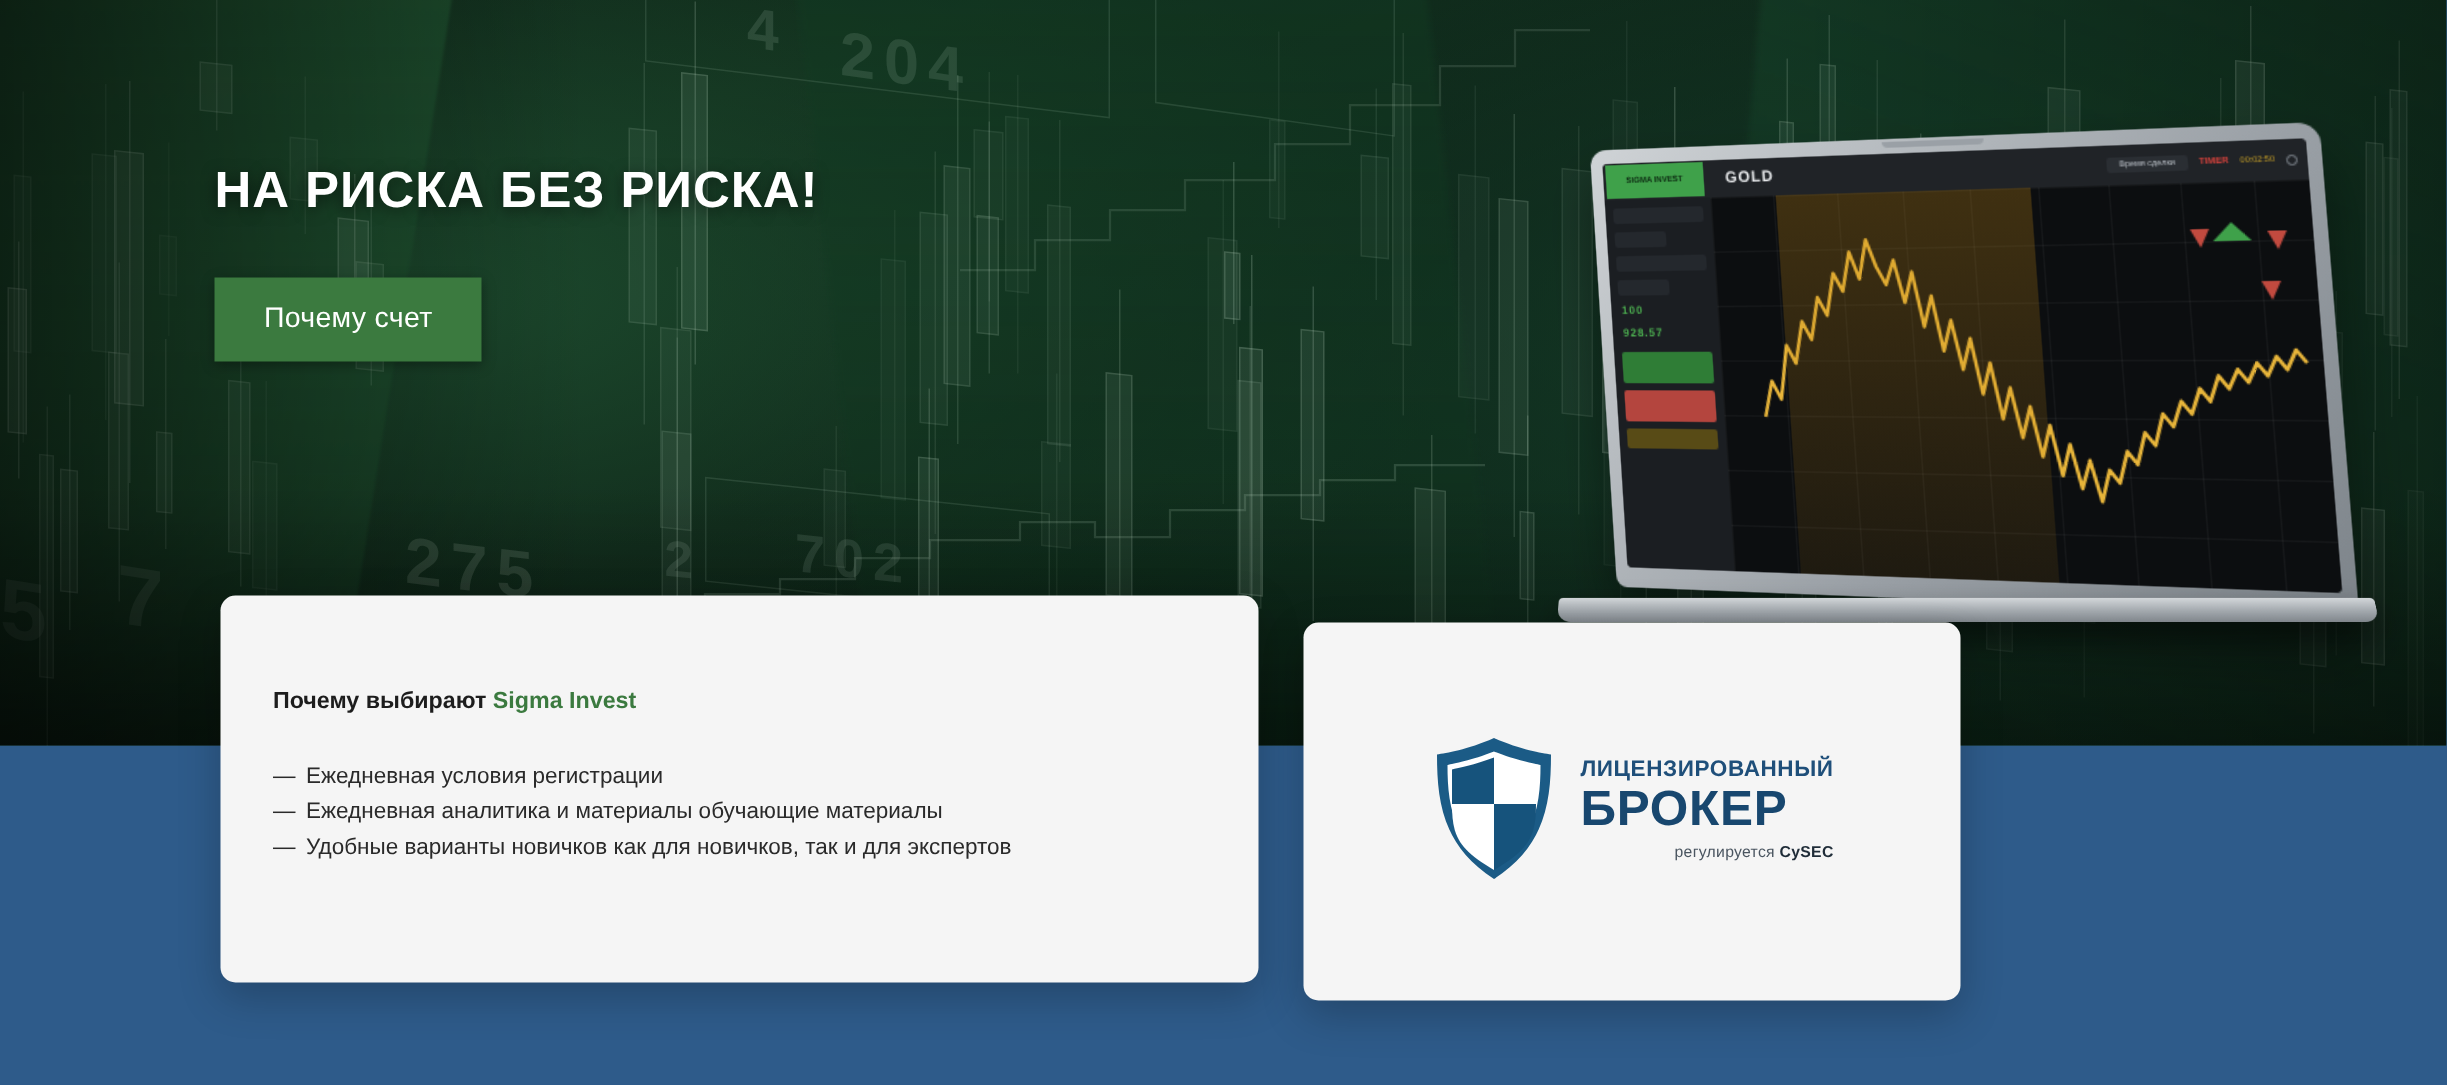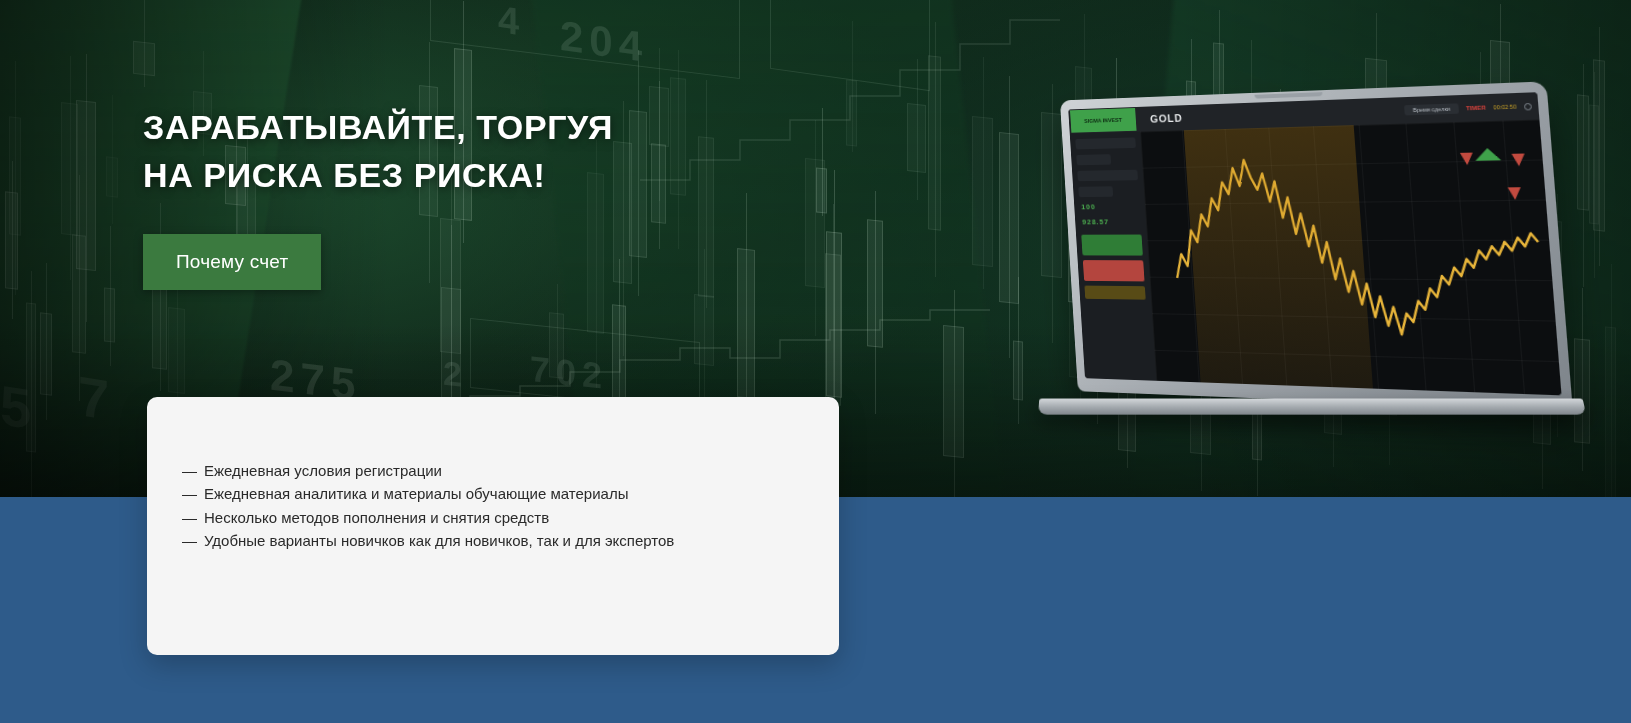--- a/index.html
+++ b/index.html
@@ -504,28 +504,49 @@
               <polygon points="60,40 72,40 66,52" fill="#c24a3f"></polygon>
             </svg>
           </div>
         </div>
       </div>
       <div class="laptop-base"></div>
     </div>
   </div>
 
   <div class="card card-left">
+    <div class="card-title">
+      <span>Почему выбирают</span>
+      <span class="brand">Sigma Invest</span>
+    </div>
     <ul class="bullets" id="bullets">
         <li class="bullet"><span class="dash">—</span><span>Ежедневная условия регистрации</span></li>
         <li class="bullet"><span class="dash">—</span><span>Ежедневная аналитика и материалы обучающие материалы</span></li>
-        <li class="bullet"><span class="dash">—</span><span>Несколько методов пополнения и снятия средств</span></li>
         <li class="bullet"><span class="dash">—</span><span>Удобные варианты новичков как для новичков, так и для экспертов</span></li>
       </ul>
   </div>
 
+  <div class="card card-right">
+    <div class="badge">
+      <svg class="badge-shield" viewBox="0 0 84 98">
+        <path d="M42 2 C24 10, 10 12, 4 13 C4 45, 8 74, 42 96 C76 74, 80 45, 80 13 C74 12, 60 10, 42 2 Z" fill="#1b5b86"></path>
+        <path d="M42 11 C27 17, 15 19, 11 20 C11 45, 14 70, 42 88 C70 70, 73 45, 73 20 C69 19, 57 17, 42 11 Z" fill="#ffffff"></path>
+        <path d="M42 15 C29 20, 18 22, 14 23 L14 46 L42 46 Z" fill="#16537c"></path>
+        <path d="M42 46 L70 46 C70 67, 66 76, 42 90 Z" fill="#16537c"></path>
+        <path d="M42 15 C55 20, 66 22, 70 23 L70 46 L42 46 Z" fill="#ffffff"></path>
+        <path d="M42 46 L14 46 C14 67, 18 76, 42 90 Z" fill="#ffffff"></path>
+      </svg>
+      <div class="badge-text">
+        <div class="badge-line1">ЛИЦЕНЗИРОВАННЫЙ</div>
+        <div class="badge-line2">БРОКЕР</div>
+        <div class="badge-line3">
+          <span>регулируется </span><b>CySEC</b>
+        </div>
+      </div>
+    </div>
+  </div>
 
   <div class="hero-copy">
-    <div class="headline">ЗАРАБАТЫВАЙТЕ, ТОРГУЯ</div>
     <div class="headline">НА РИСКА БЕЗ РИСКА!</div>
     <button class="cta-button">Почему счет</button>
   </div>
 
 </div>
 
 </body></html>

